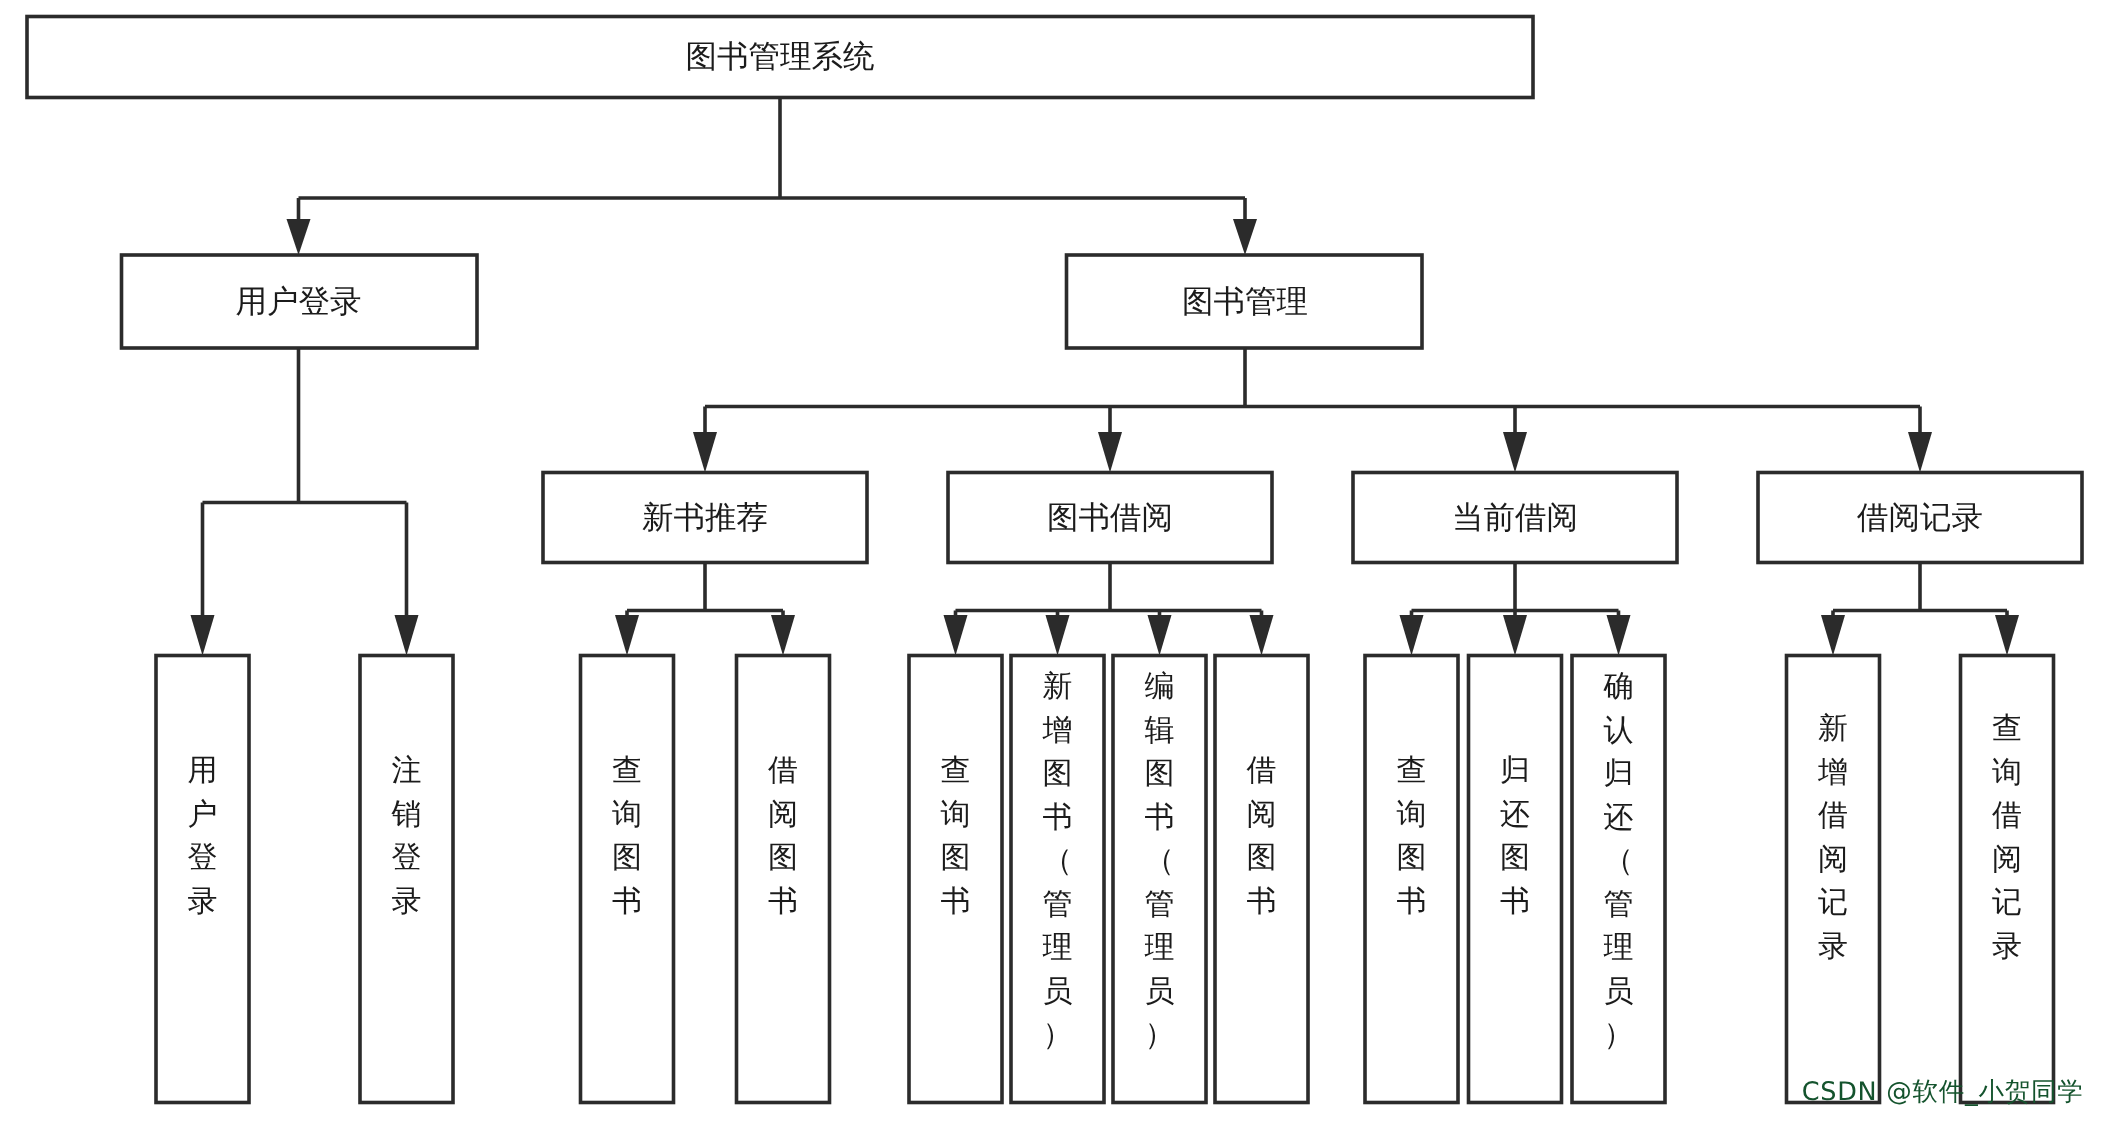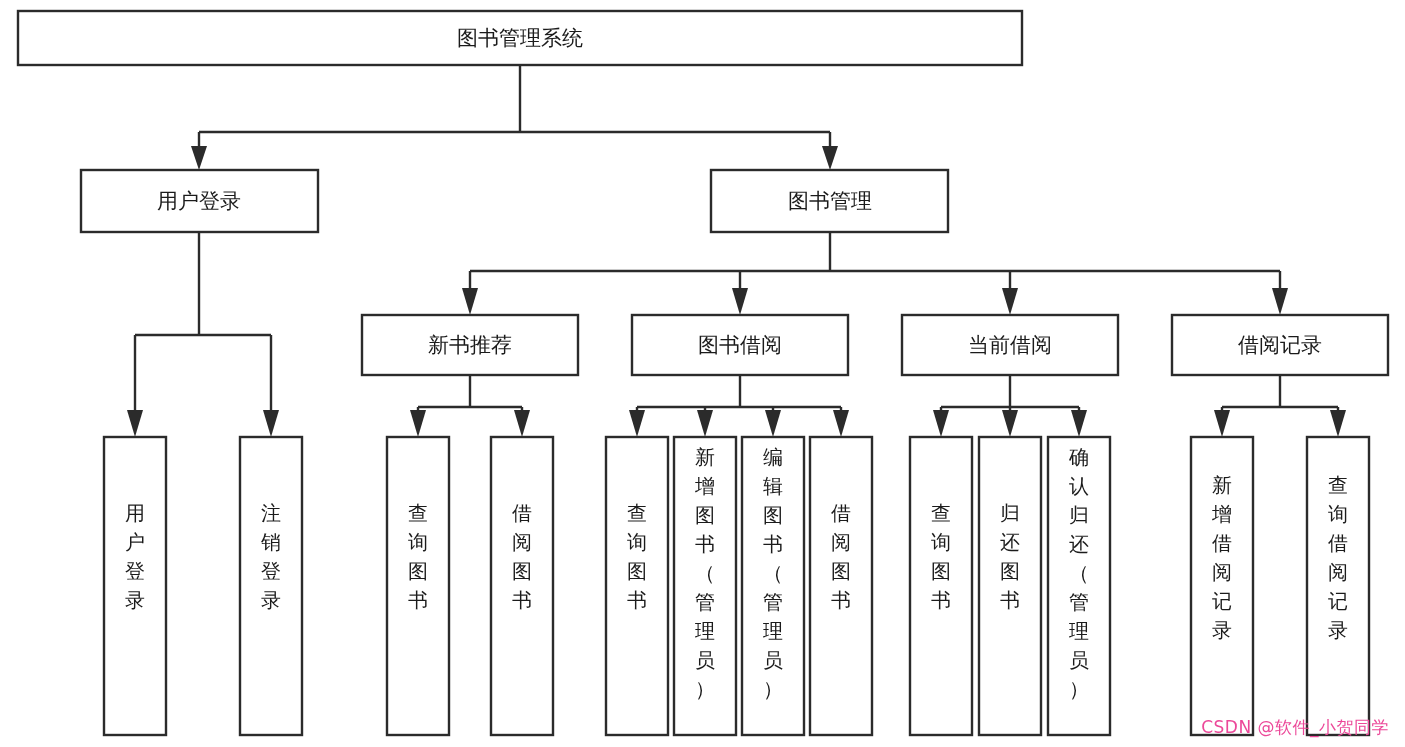--- a/index.html
+++ b/index.html
@@ -53,21 +53,21 @@
     font-size: 20px;
     fill: #1b1b1b;
     text-anchor: middle;
   }
   .watermark {
     position: absolute;
     right: 12px;
     bottom: 8px;
     font-family: "DejaVu Sans", "Liberation Sans", sans-serif;
     font-size: 17px;
-    color: #ec4899;
+    color: #14532d;
     letter-spacing: 0.5px;
     white-space: nowrap;
     pointer-events: none;
   }
 </style>
 </head>
 <body>
 
 <div id="diagram-root">
   <svg class="tree" viewBox="0 0 1405 747" xmlns="http://www.w3.org/2000/svg">

